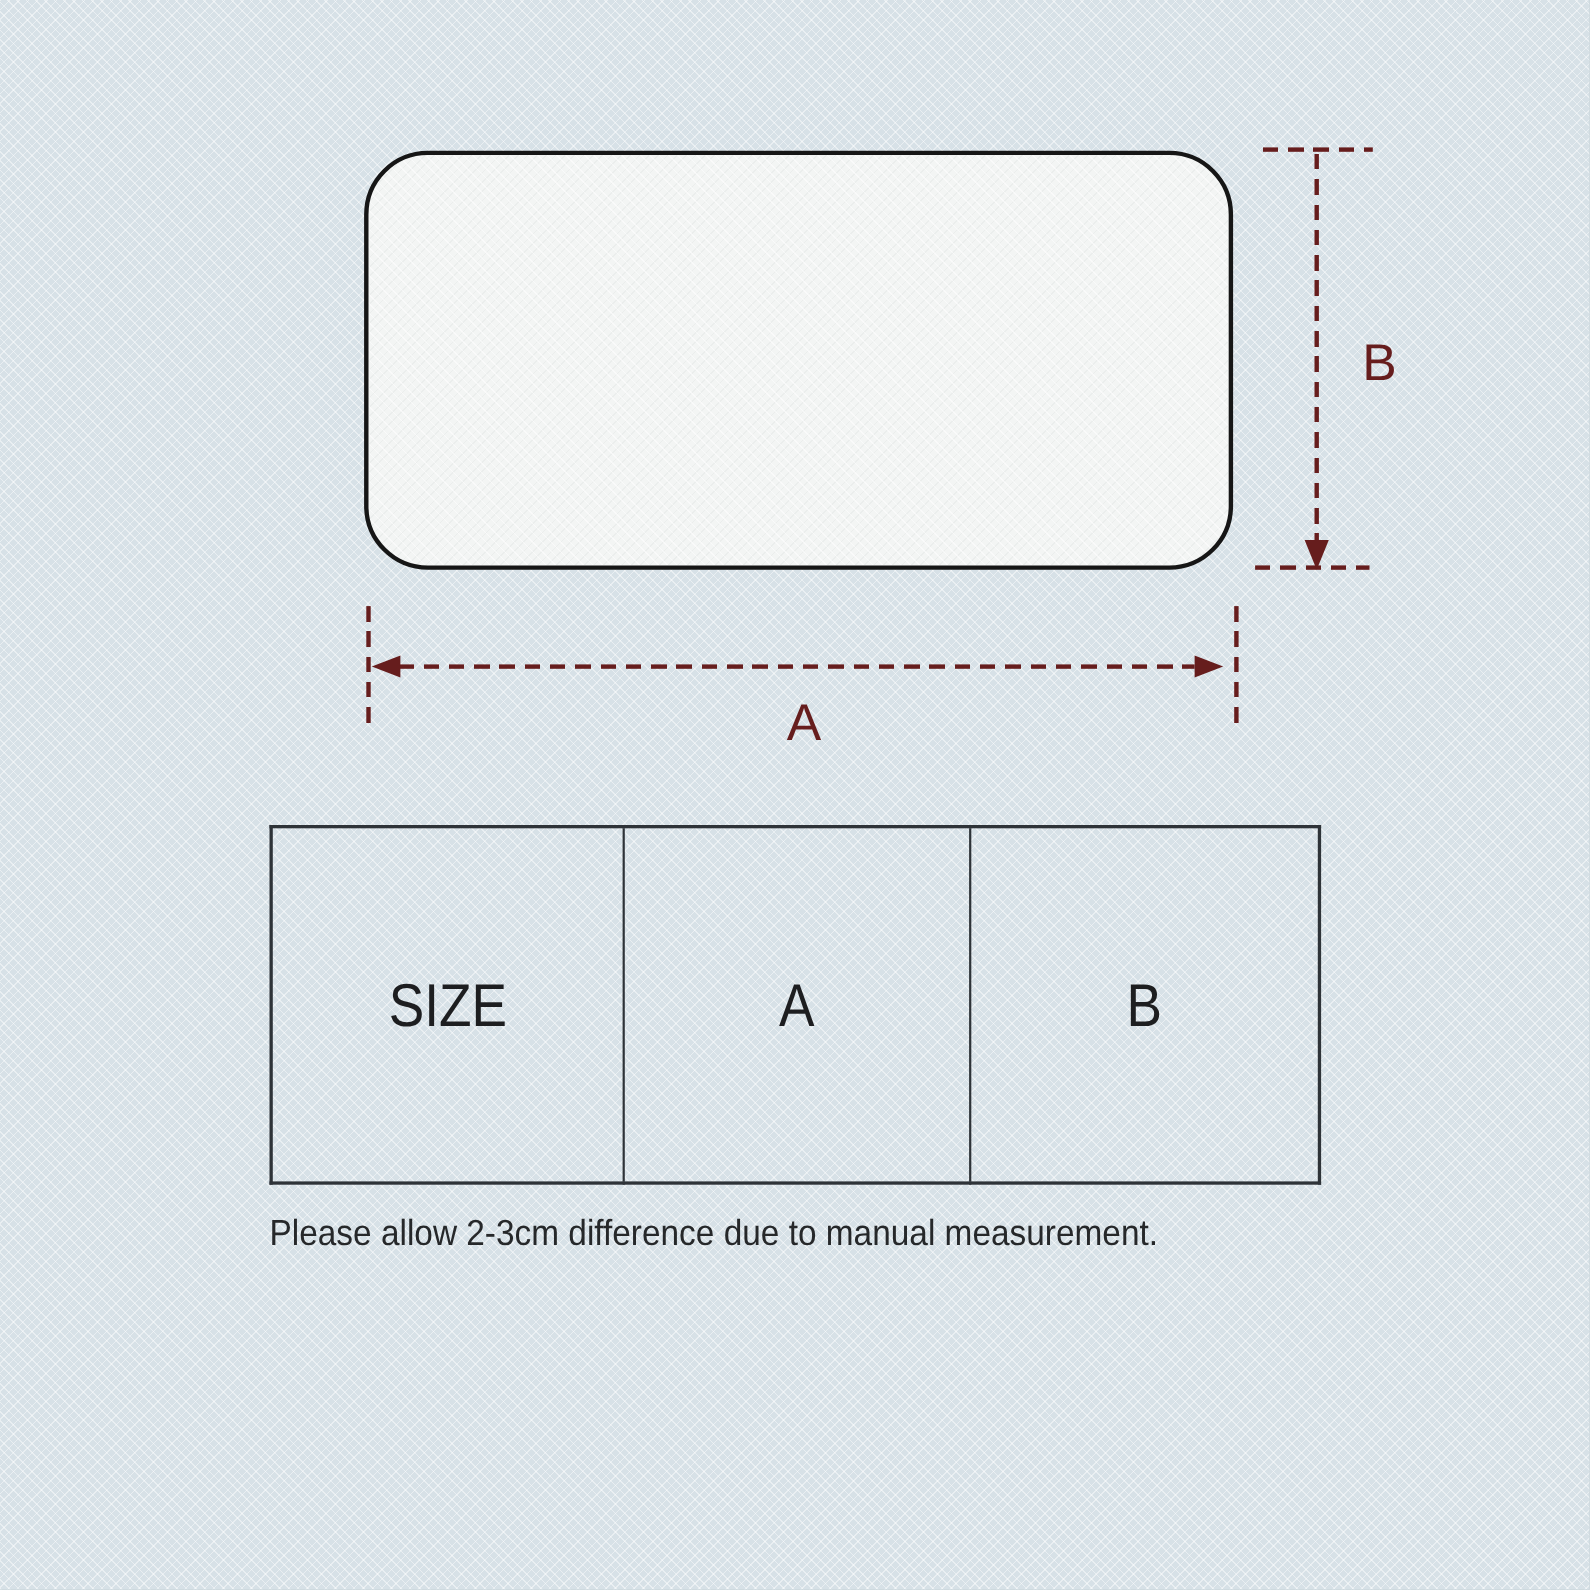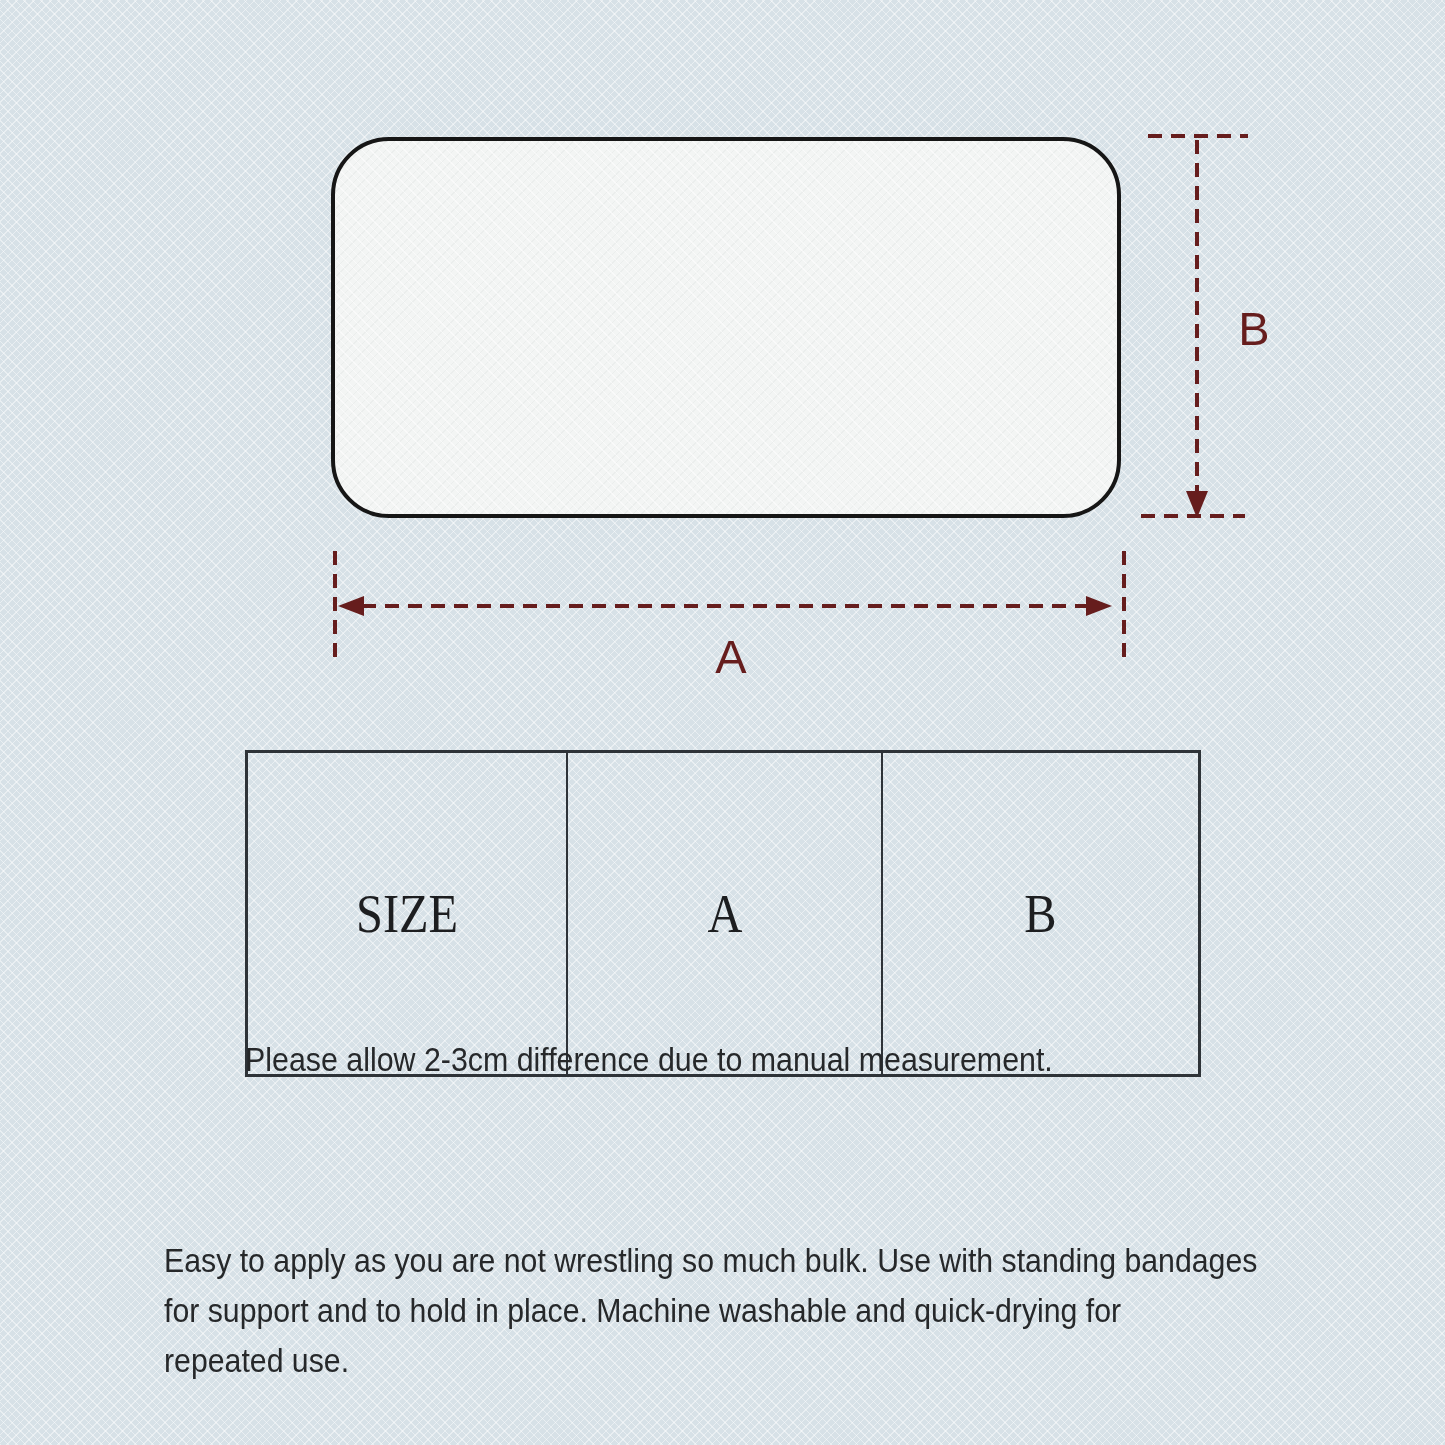--- a/index.html
+++ b/index.html
@@ -51,29 +51,28 @@
   
   .size-table{
     position:absolute;left:245px;top:750px;width:956px;height:327px;
     border-collapse:collapse;table-layout:fixed;
   }
   .size-table th,.size-table td{
     border:2px solid #2e3338;
     text-align:center;vertical-align:middle;
     font-weight:400;color:#1d1e20;font-size:55px;
     padding:0;
-    font-family:Liberation Serif, serif;
   }
   .size-table{border:3px solid #2e3338;}
   .size-table tr{height:109px;}
   .col-size{width:33.6%;} .col-a{width:33.1%;} .col-b{width:33.3%;}
   .cond{display:inline-block;transform:scaleX(.88);transform-origin:center center;white-space:nowrap;}
   
   .caption{
-    position:absolute;left:245px;top:1041px;
+    position:absolute;left:245px;top:1102px;
     font-size:33px;color:#26282a;white-space:nowrap;
   }
   .caption .cond-l{display:inline-block;transform:scaleX(.92);transform-origin:left center;white-space:nowrap;}
   .description{
     position:absolute;left:164px;top:1235px;
     font-size:34px;line-height:50px;color:#26282a;
   }
   .description .line{display:block;transform:scaleX(.89);transform-origin:left center;white-space:nowrap;}
 </style>
 </head>
@@ -103,19 +102,14 @@
       <th class="col-a"><span class="cond">A</span></th>
       <th class="col-b"><span class="cond">B</span></th>
     </tr>
   </tbody>
     </table>
 
   <div class="caption">
     <span class="cond-l">Please allow 2-3cm difference due to manual measurement.</span>
   </div>
 
-  <div class="description">
-    <span class="line">Easy to apply as you are not wrestling so much bulk. Use with standing bandages</span>
-    <span class="line">for support and to hold in place. Machine washable and quick-drying for</span>
-    <span class="line">repeated use.</span>
-  </div>
 
 </div>
 
 </body></html>

